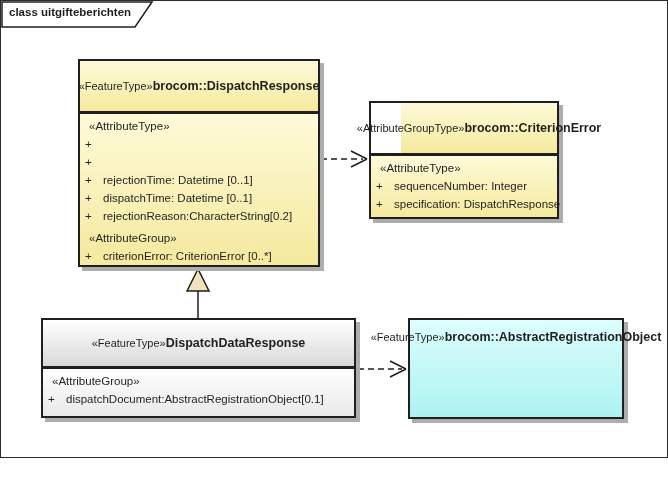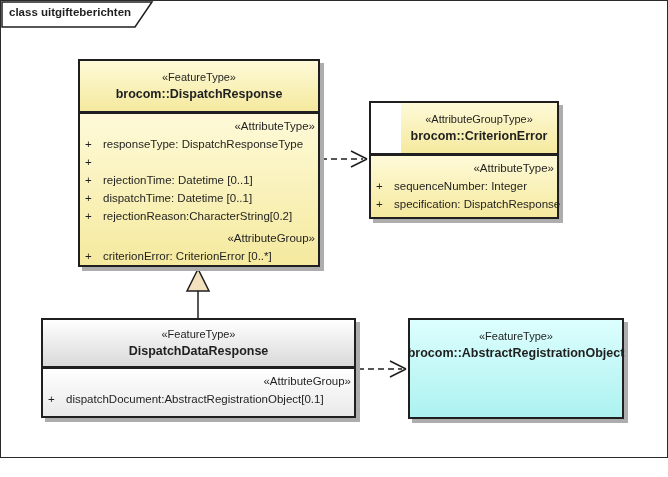--- a/index.html
+++ b/index.html
@@ -12,27 +12,27 @@
   #frame-tab-label {
     position:absolute; left:8px; top:5px; font-size:11.5px; font-weight:bold; z-index:3;
   }
   .uml-class {
     position:absolute; box-sizing:border-box; display:flex; flex-direction:column;
     border:2px solid var(--border,#1f1f1f);
     box-shadow:4px 4px 0 var(--shadow,#adadad);
     z-index:2;
   }
   .head {
-    flex:none; display:flex; flex-direction:column; align-items:center;
+    flex:none; display:flex; align-items:center;
     justify-content:center; text-align:center;
   }
   .body { flex:1; border-top:3px solid var(--border,#1f1f1f); padding:3px 3px 0 0; }
   .stereotype { font-size:11px; line-height:16px; }
   .class-name { font-size:12.5px; font-weight:bold; line-height:18px; white-space:nowrap; }
-  .attr-heading { font-size:11.5px; line-height:18px; margin-left:9px; white-space:nowrap;text-align:right; }
+  .attr-heading { font-size:11.5px; line-height:18px; margin-left:9px; white-space:nowrap; }
   .attr-row { display:flex; font-size:11.5px; line-height:18px; white-space:nowrap; }
   .attr-vis { flex:none; width:18px; padding-left:5px; }
   .sec2 { margin-top:4px; }
   .yellow .head, .yellow .body {
     background:linear-gradient(to bottom, var(--yellowTop,#fefad8), var(--yellowBottom,#f5e99e));
   }
   .graybox .head { background:linear-gradient(to bottom, #ffffff, var(--grayBottom,#d9d9d9)); }
   .graybox .body { background:linear-gradient(to bottom, #ffffff, #e9e9e9); }
   .cyanbox { background:linear-gradient(to bottom, var(--cyanTop,#ddfefe), var(--cyanBottom,#acf2f0)); }
   .cyanbox .head { padding-top:8px; }
@@ -74,21 +74,20 @@
 
   <div id="cls-dispatch-response" class="uml-class yellow">
     <div class="head">
       <div class="stereotype">«FeatureType»</div>
       <div class="class-name">brocom::DispatchResponse</div>
     </div>
     <div class="body">
       <div class="attr-heading">«AttributeType»</div>
       <div class="attr-row">
         <span class="attr-vis">+</span>
-        <span>responseType: DispatchResponseType</span>
       </div>
       <div class="attr-row">
         <span class="attr-vis">+</span>
       </div>
       <div class="attr-row">
         <span class="attr-vis">+</span>
         <span>rejectionTime: Datetime [0..1]</span>
       </div>
       <div class="attr-row">
         <span class="attr-vis">+</span>

